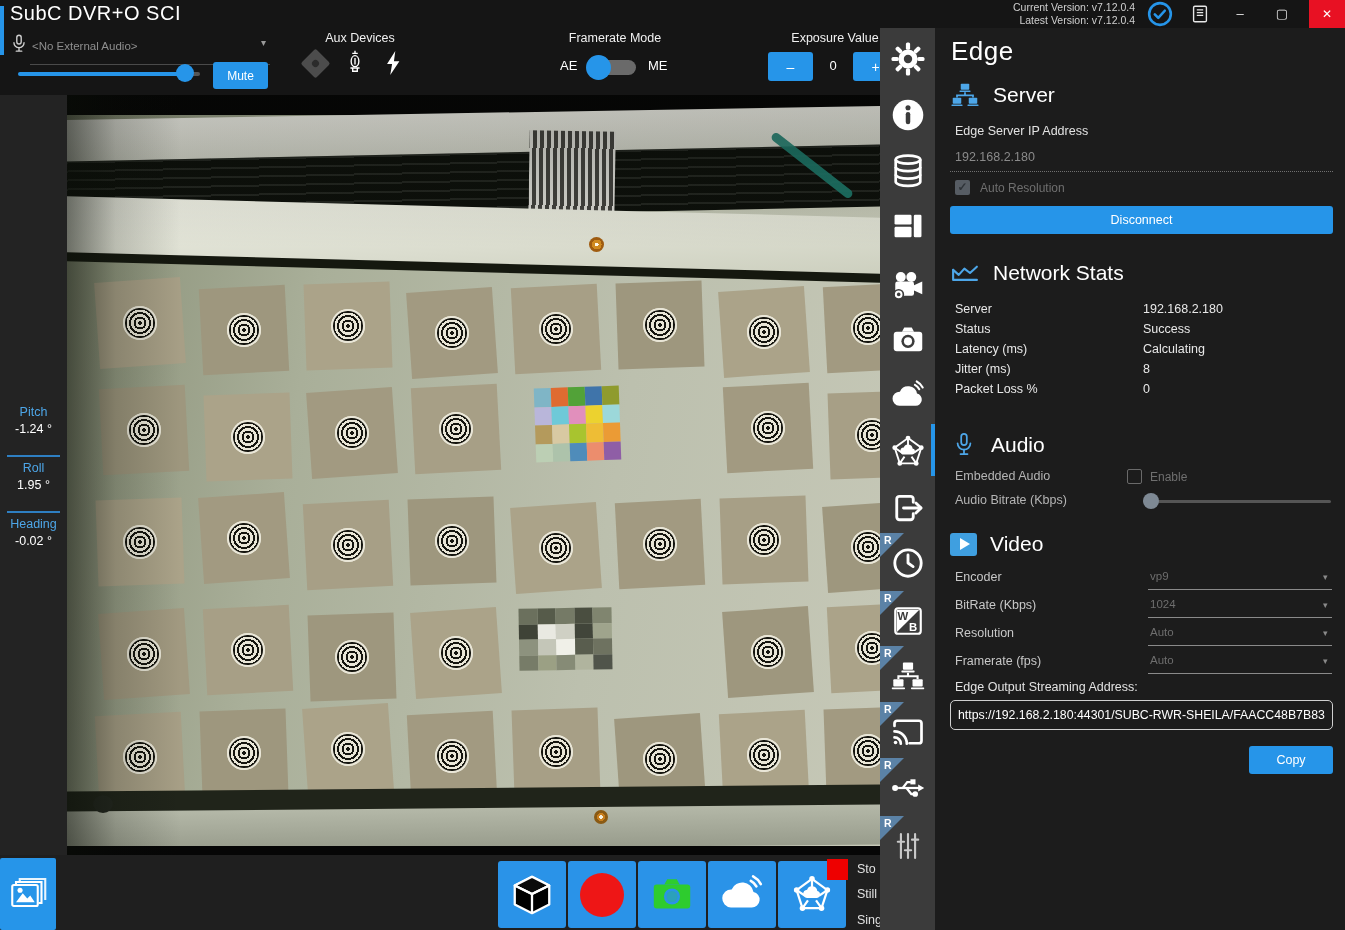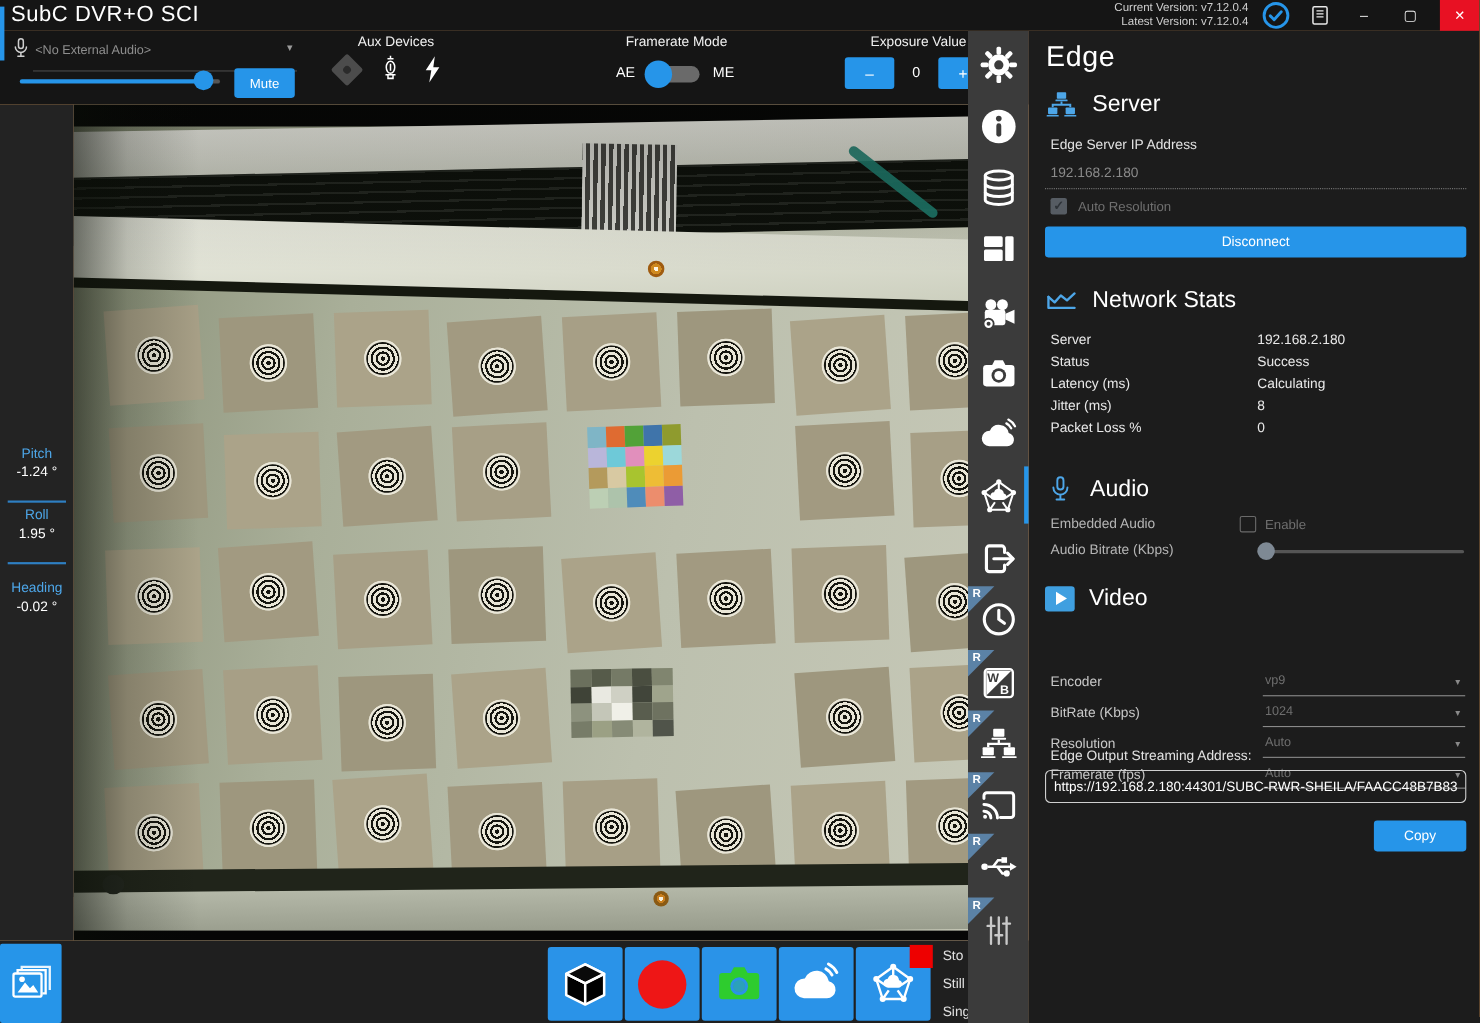--- a/index.html
+++ b/index.html
@@ -1,18 +1,18 @@
 <!DOCTYPE html>
 <html><head>
 <meta charset="utf-8">
 <style>
   * { margin:0; padding:0; box-sizing:border-box; }
   html,body { background:#000; }
   body { font-family:"Liberation Sans", sans-serif; }
-  .app { position:relative; width:1345px; height:930px; background:#fdba74; overflow:hidden; }
+  .app { position:relative; width:1345px; height:930px; background:#737373; overflow:hidden; }
 
   
   .titlebar { position:absolute; left:0; top:0; width:1345px; height:28px; background:#151515; z-index:7; }
   .accent-strip { position:absolute; left:0; top:6px; width:4px; height:49px; background:#2695e9; z-index:9; }
   .app-title { position:absolute; left:10px; top:2px; font-size:20px; font-weight:400; color:#fff; letter-spacing:.5px; }
   .versions { position:absolute; right:210px; top:1px; text-align:right; color:#cfcfcf; font-size:10.5px; line-height:13px; }
   .check-badge { position:absolute; right:172px; top:1px; width:26px; height:26px; }
   .manual-ico { position:absolute; right:134px; top:3px; width:22px; height:22px; }
   .win-btn { position:absolute; top:0; width:38px; height:28px; color:#e8e8e8; font-size:13px; text-align:center; line-height:28px; }
   .win-min { right:86px; } .win-max { right:44px; }
@@ -112,21 +112,21 @@
   .fld-label { position:absolute; left:20px; font-size:12.5px; color:#e2e2e2; }
   .fld-value-dim { position:absolute; left:20px; font-size:12.5px; color:#8a8a8a; }
   .dotline { position:absolute; left:15px; width:383px; border-bottom:1.5px dotted #707070; }
   .cb { position:absolute; width:15px; height:15px; border-radius:2px; }
   .cb.checked { background:#565c63; color:#2e3338; font-size:12px; line-height:15px; text-align:center; font-weight:bold; }
   .cb.empty { background:transparent; border:1.5px solid #6a6a6a; }
   .cb-label { position:absolute; font-size:12px; color:#6f6f6f; }
   .disconnect-btn { position:absolute; left:15px; top:178px; width:383px; height:28px; font-size:12.5px; }
   .stat-row { position:absolute; left:20px; width:380px; height:20px; font-size:12.5px; color:#e8e8e8; }
   .stat-row .sv { position:absolute; left:188px; }
-  .drop-row { position:absolute; left:20px; width:378px; height:26px; font-size:12.5px; color:#c8c8c8;margin-top:43px; }
+  .drop-row { position:absolute; left:20px; width:378px; height:26px; font-size:12.5px; color:#c8c8c8; }
   .drop-row .dv { position:absolute; left:195px; top:0; font-size:11.5px; color:#6e6e6e; }
   .drop-row .dl { position:absolute; left:193px; top:19px; width:184px; border-bottom:1px solid #8a8a8a; }
   .drop-row .dc { position:absolute; left:368px; top:2px; color:#8a8a8a; font-size:9px; }
   .slider-track { position:absolute; left:208px; top:9px; width:188px; height:3px; background:#555; border-radius:2px; }
   .slider-thumb { position:absolute; left:208px; top:2px; width:16px; height:16px; border-radius:50%; background:#7e8994; }
   .stream-input { position:absolute; left:15px; top:672px; width:383px; height:30px; background:transparent;
                   border:1.2px solid #cfcfcf; border-radius:5px; color:#fff; font-size:12.3px; padding:0 7px;
                   font-family:inherit; }
   .copy-btn { position:absolute; left:314px; top:718px; width:84px; height:28px; font-size:12.5px; }
   .play-box { width:27px; height:23px; background:#3f9fe0; border-radius:3px; display:flex; align-items:center; justify-content:center; }
@@ -406,21 +406,21 @@
     <div class="tele" style="top:310px">
       <div class="lab">Pitch</div>
       <div class="val">-1.24 °</div>
     </div>
     <div class="tele-div" style="top:360px"></div>
     <div class="tele" style="top:366px">
       <div class="lab">Roll</div>
       <div class="val">1.95 °</div>
     </div>
     <div class="tele-div" style="top:416px"></div>
-    <div class="tele" style="top:432px">
+    <div class="tele" style="top:422px">
       <div class="lab">Heading</div>
       <div class="val">-0.02 °</div>
     </div>
   </div>
 
   <div class="bottombar">
     <div class="gallery-btn">
       <svg viewBox="0 0 28 26" width="42" height="40">
           <g fill="none" stroke="#fff" stroke-width="1.4">
             <rect x="3.5" y="7" width="17" height="14" rx="1"></rect>

